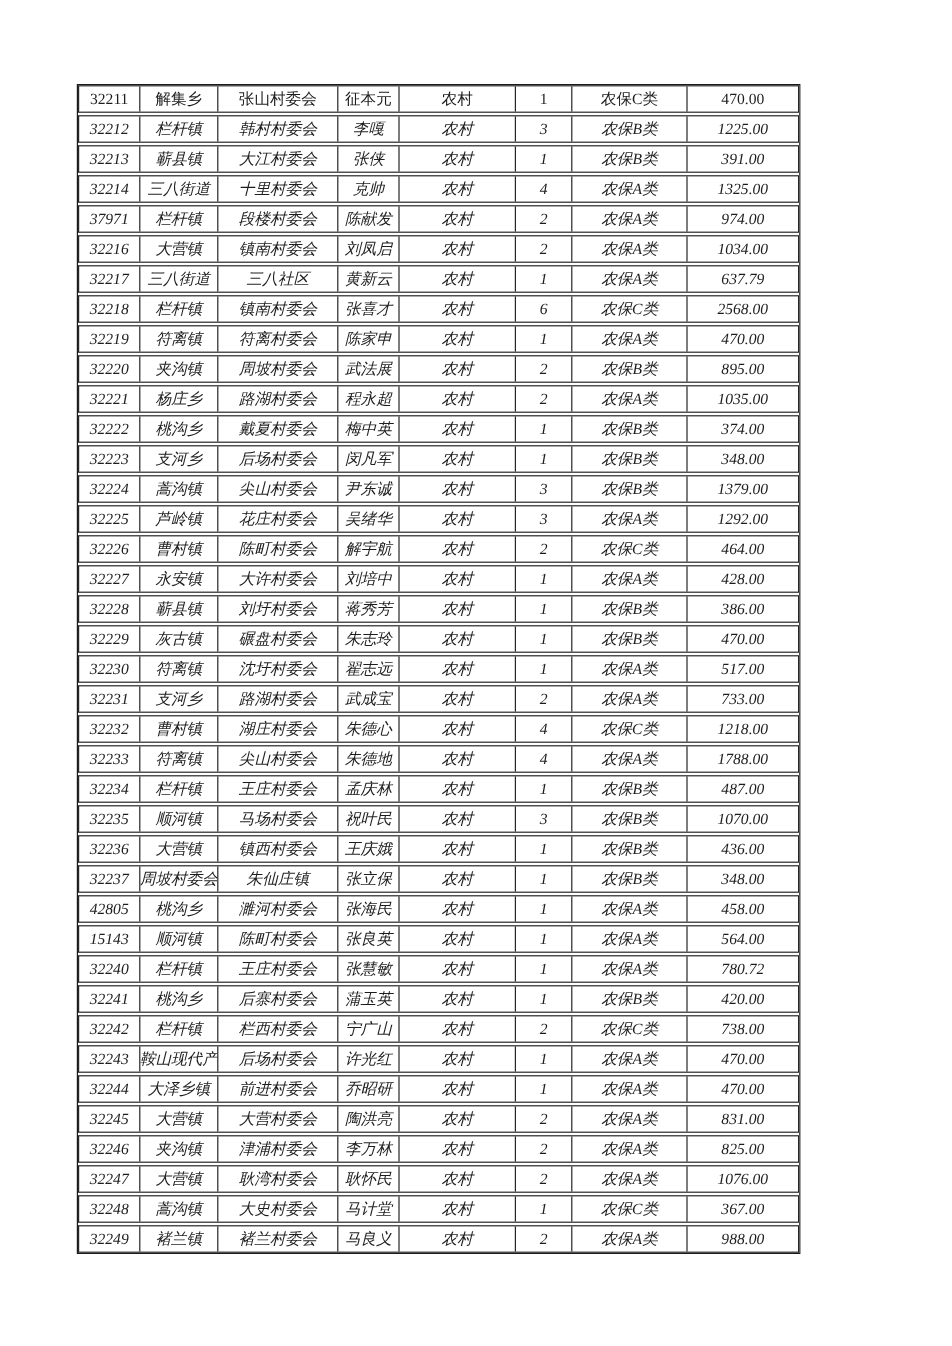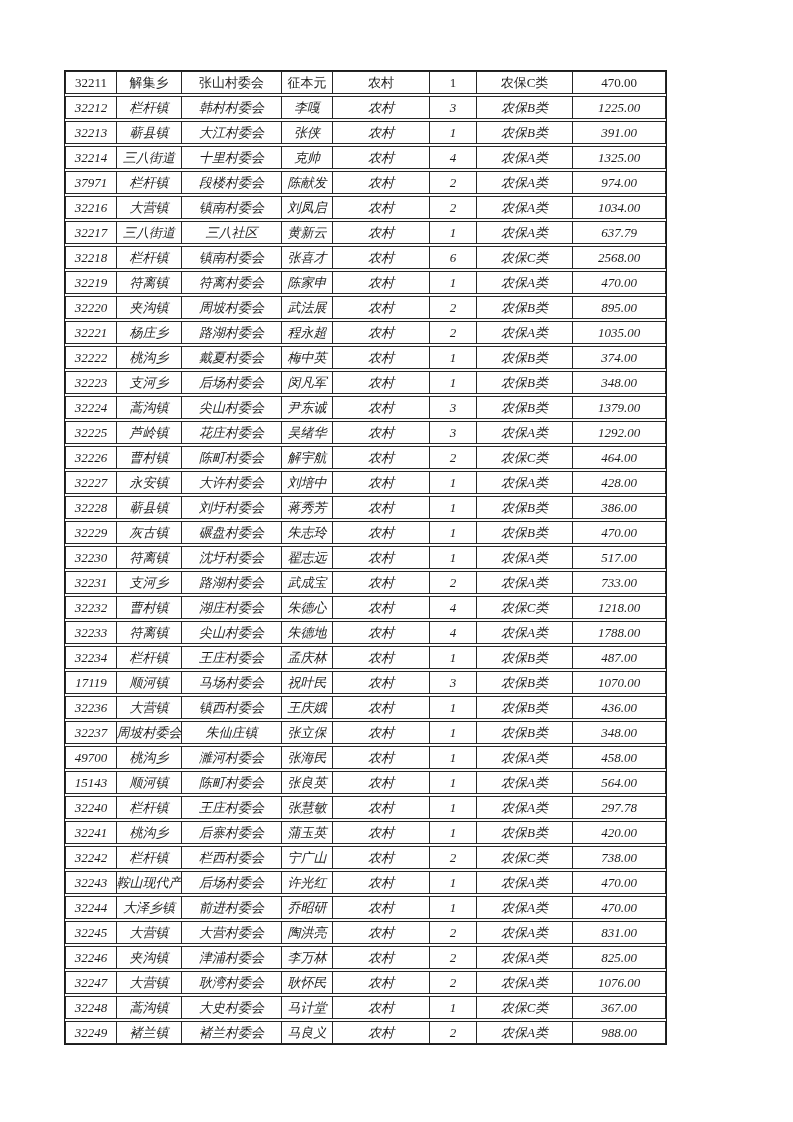--- a/index.html
+++ b/index.html
@@ -296,21 +296,21 @@
     <div class="cell c0">32234</div>
     <div class="cell c1">栏杆镇</div>
     <div class="cell c2">王庄村委会</div>
     <div class="cell c3">孟庆林</div>
     <div class="cell c4">农村</div>
     <div class="cell c5">1</div>
     <div class="cell c6">农保B类</div>
     <div class="cell c7">487.00</div>
   </div>
       <div class="row">
-    <div class="cell c0">17119</div>
+    <div class="cell c0">32235</div>
     <div class="cell c1">顺河镇</div>
     <div class="cell c2">马场村委会</div>
     <div class="cell c3">祝叶民</div>
     <div class="cell c4">农村</div>
     <div class="cell c5">3</div>
     <div class="cell c6">农保B类</div>
     <div class="cell c7">1070.00</div>
   </div>
       <div class="row">
     <div class="cell c0">32236</div>
@@ -326,21 +326,21 @@
     <div class="cell c0">32237</div>
     <div class="cell c1">周坡村委会</div>
     <div class="cell c2">朱仙庄镇</div>
     <div class="cell c3">张立保</div>
     <div class="cell c4">农村</div>
     <div class="cell c5">1</div>
     <div class="cell c6">农保B类</div>
     <div class="cell c7">348.00</div>
   </div>
       <div class="row">
-    <div class="cell c0">49700</div>
+    <div class="cell c0">42805</div>
     <div class="cell c1">桃沟乡</div>
     <div class="cell c2">濉河村委会</div>
     <div class="cell c3">张海民</div>
     <div class="cell c4">农村</div>
     <div class="cell c5">1</div>
     <div class="cell c6">农保A类</div>
     <div class="cell c7">458.00</div>
   </div>
       <div class="row">
     <div class="cell c0">15143</div>
@@ -353,21 +353,21 @@
     <div class="cell c7">564.00</div>
   </div>
       <div class="row">
     <div class="cell c0">32240</div>
     <div class="cell c1">栏杆镇</div>
     <div class="cell c2">王庄村委会</div>
     <div class="cell c3">张慧敏</div>
     <div class="cell c4">农村</div>
     <div class="cell c5">1</div>
     <div class="cell c6">农保A类</div>
-    <div class="cell c7">297.78</div>
+    <div class="cell c7">780.72</div>
   </div>
       <div class="row">
     <div class="cell c0">32241</div>
     <div class="cell c1">桃沟乡</div>
     <div class="cell c2">后寨村委会</div>
     <div class="cell c3">蒲玉英</div>
     <div class="cell c4">农村</div>
     <div class="cell c5">1</div>
     <div class="cell c6">农保B类</div>
     <div class="cell c7">420.00</div>

